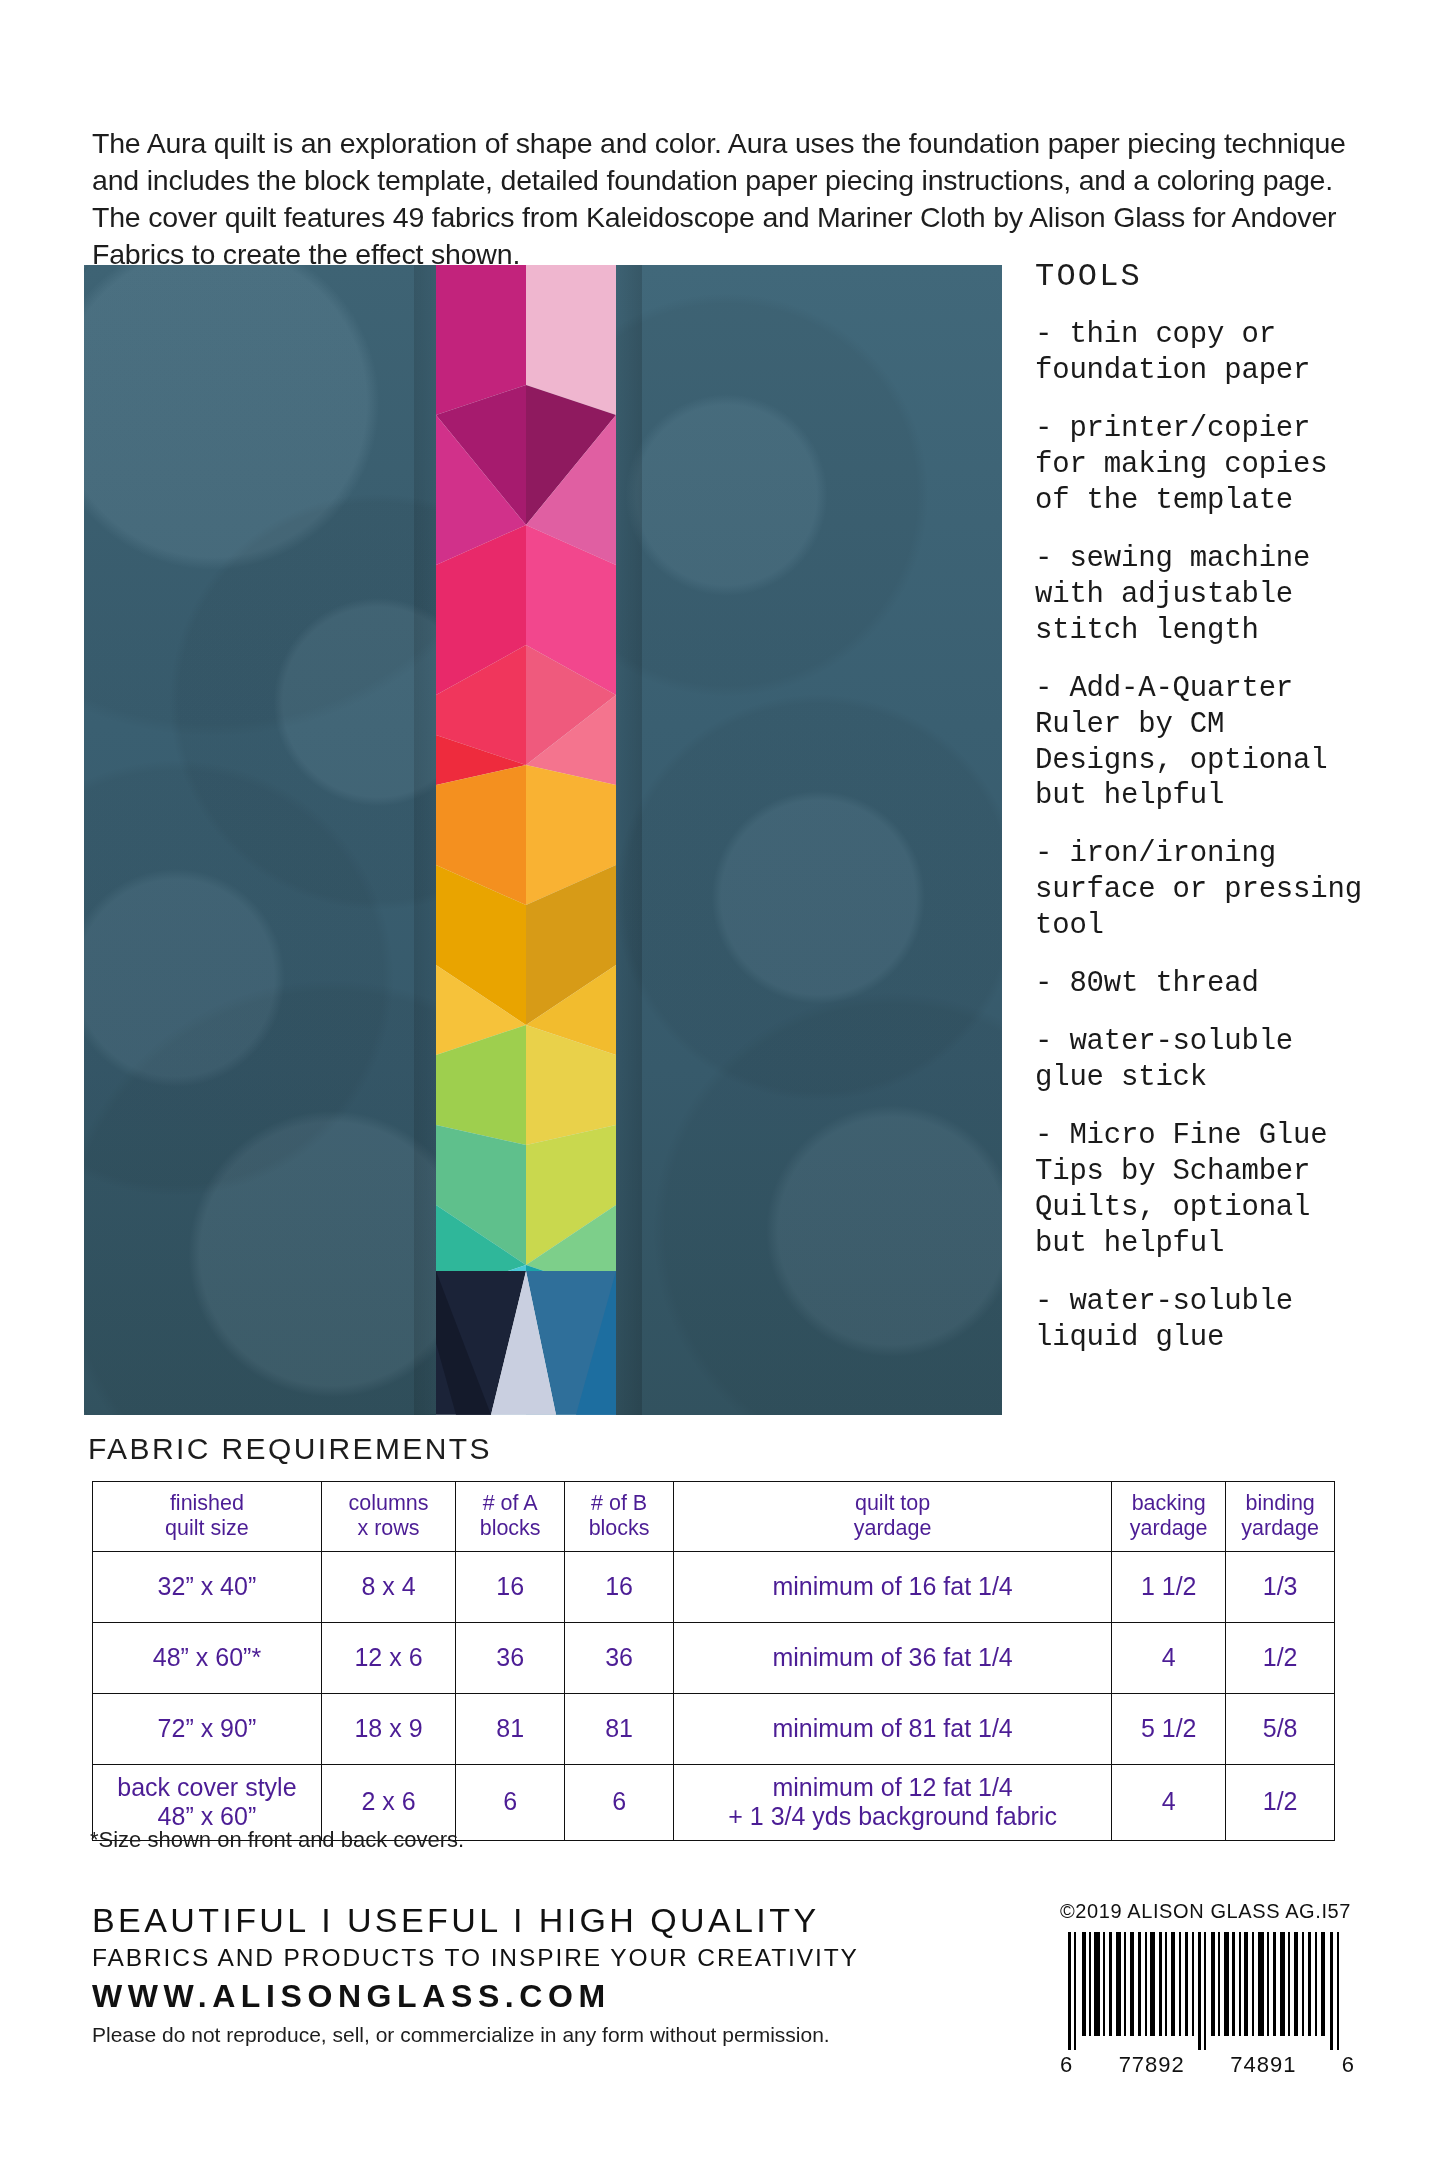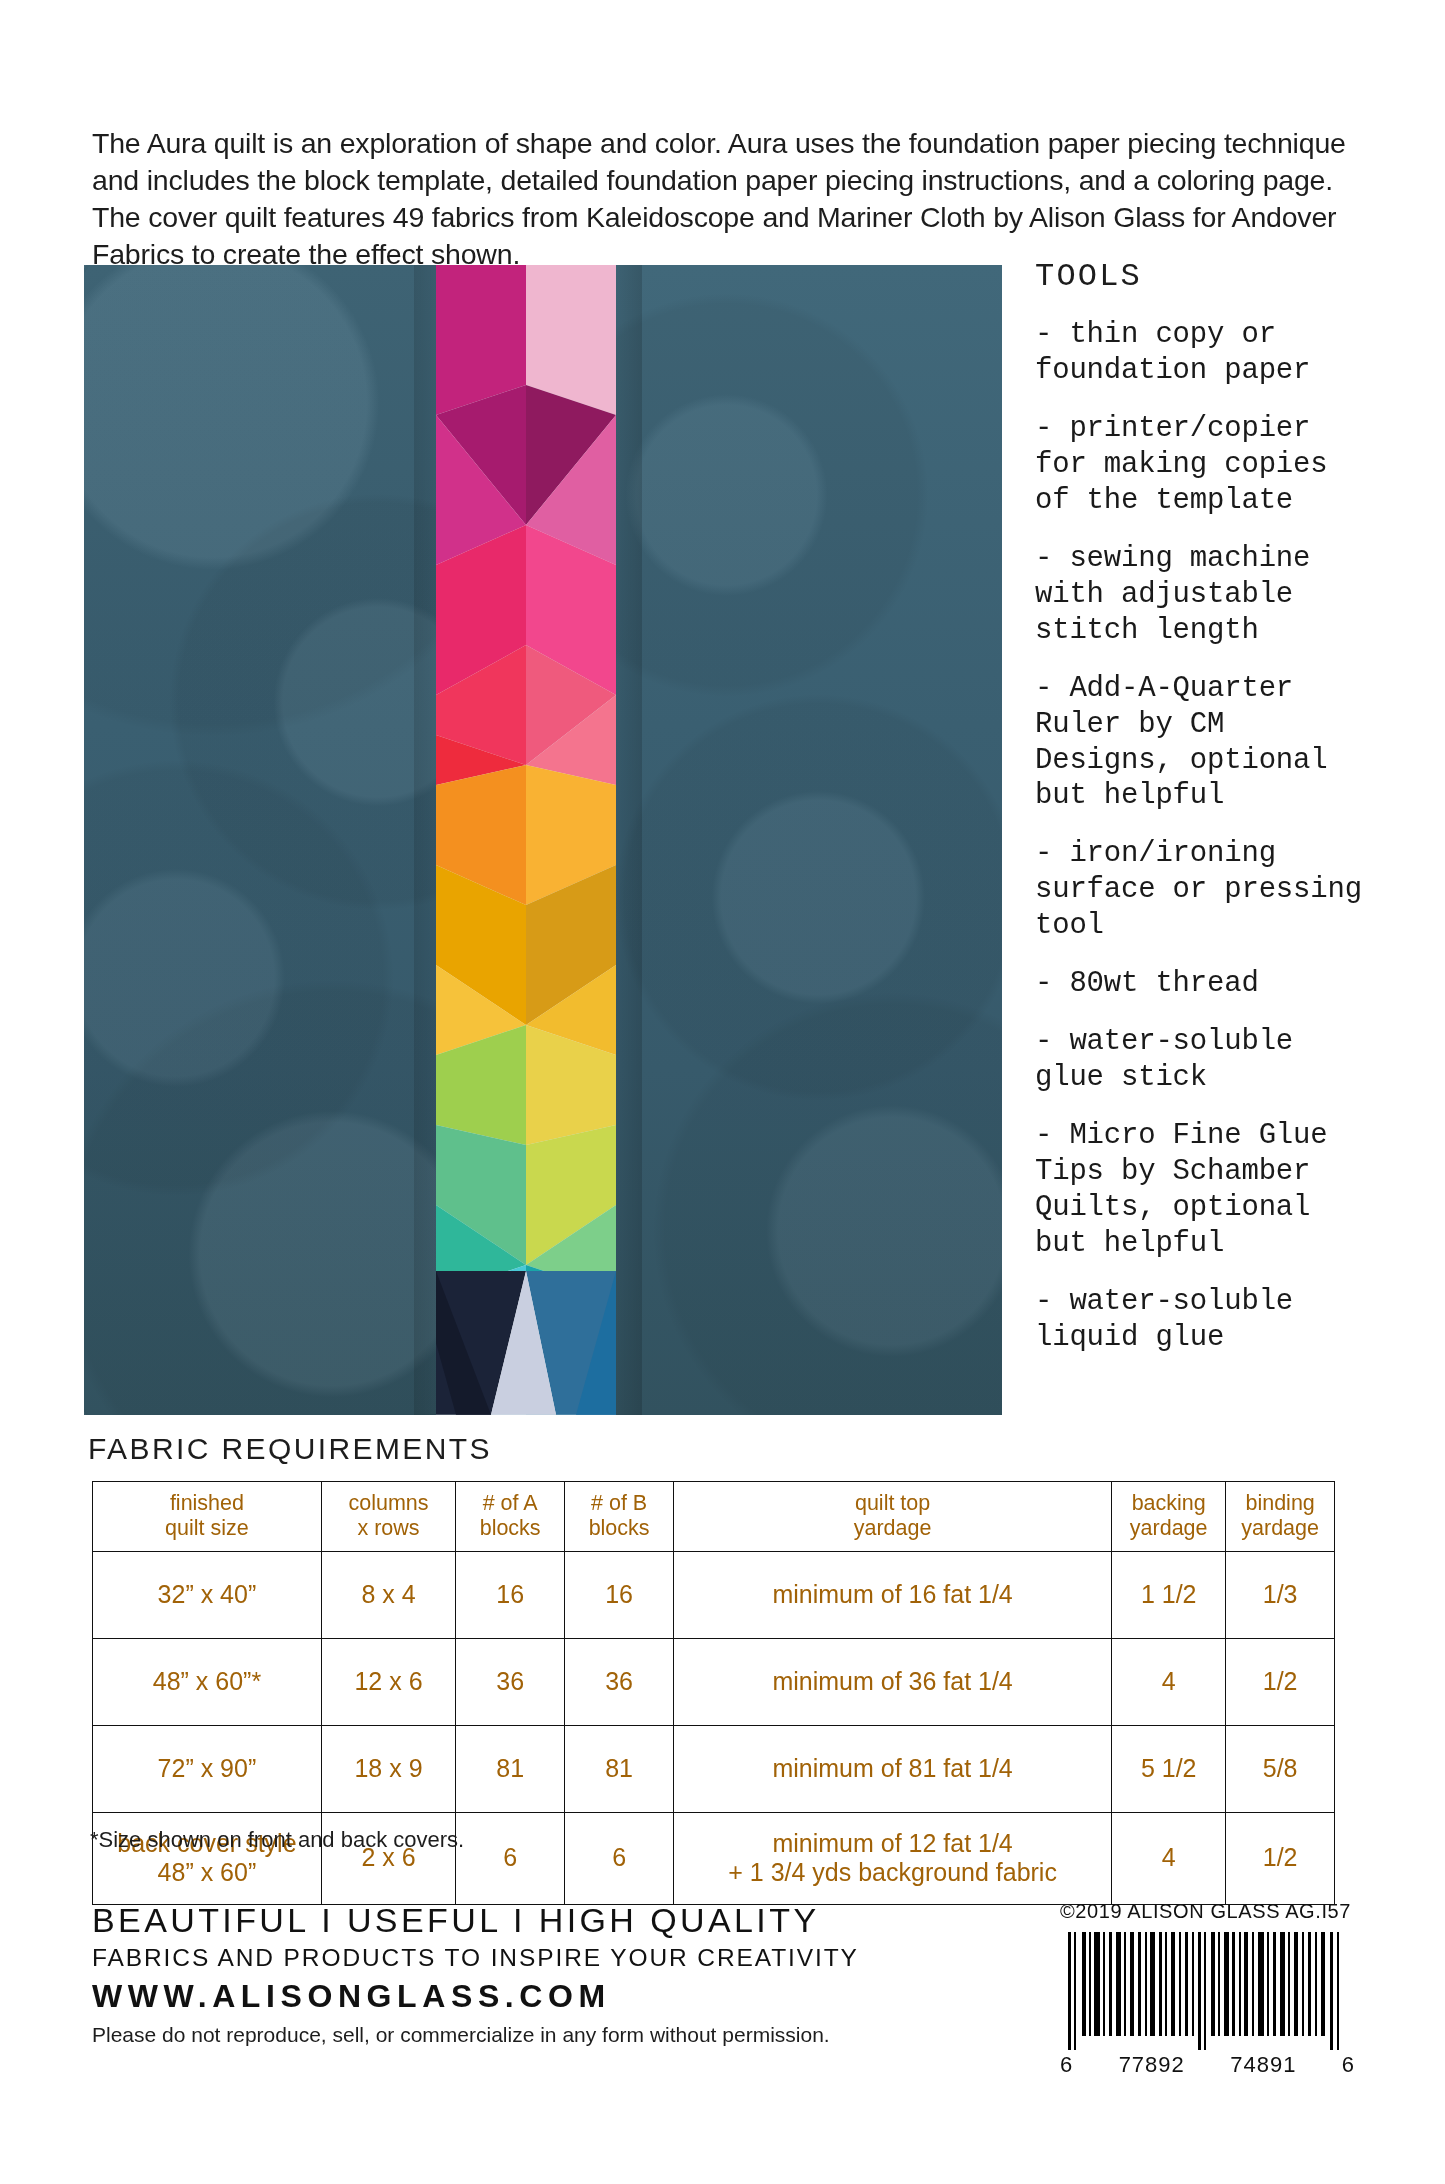--- a/index.html
+++ b/index.html
@@ -107,27 +107,27 @@
     letter-spacing: 2.4px;
     color: #1d1d1d;
   }
   table.fabric {
     position: absolute;
     left: 92px;
     top: 1481px;
     width: 1243px;
     border-collapse: collapse;
     font-size: 24px;
-    color: #a16207;
+    color: #4c1d95;
   }
   table.fabric td, table.fabric th {
     border: 1.6px solid #111;
     text-align: center;
     font-weight: 400;
-    padding: 16px 4px;
+    padding: 8px 4px;
     line-height: 1.18;
   }
   table.fabric thead td {
     font-size: 21.5px;
     padding: 9px 4px;
   }
   table.fabric tbody td { height: 54px; font-size: 25px; }
   .col-size { width: 235px; }
   .col-cols { width: 130px; }
   .col-a    { width: 104px; }

